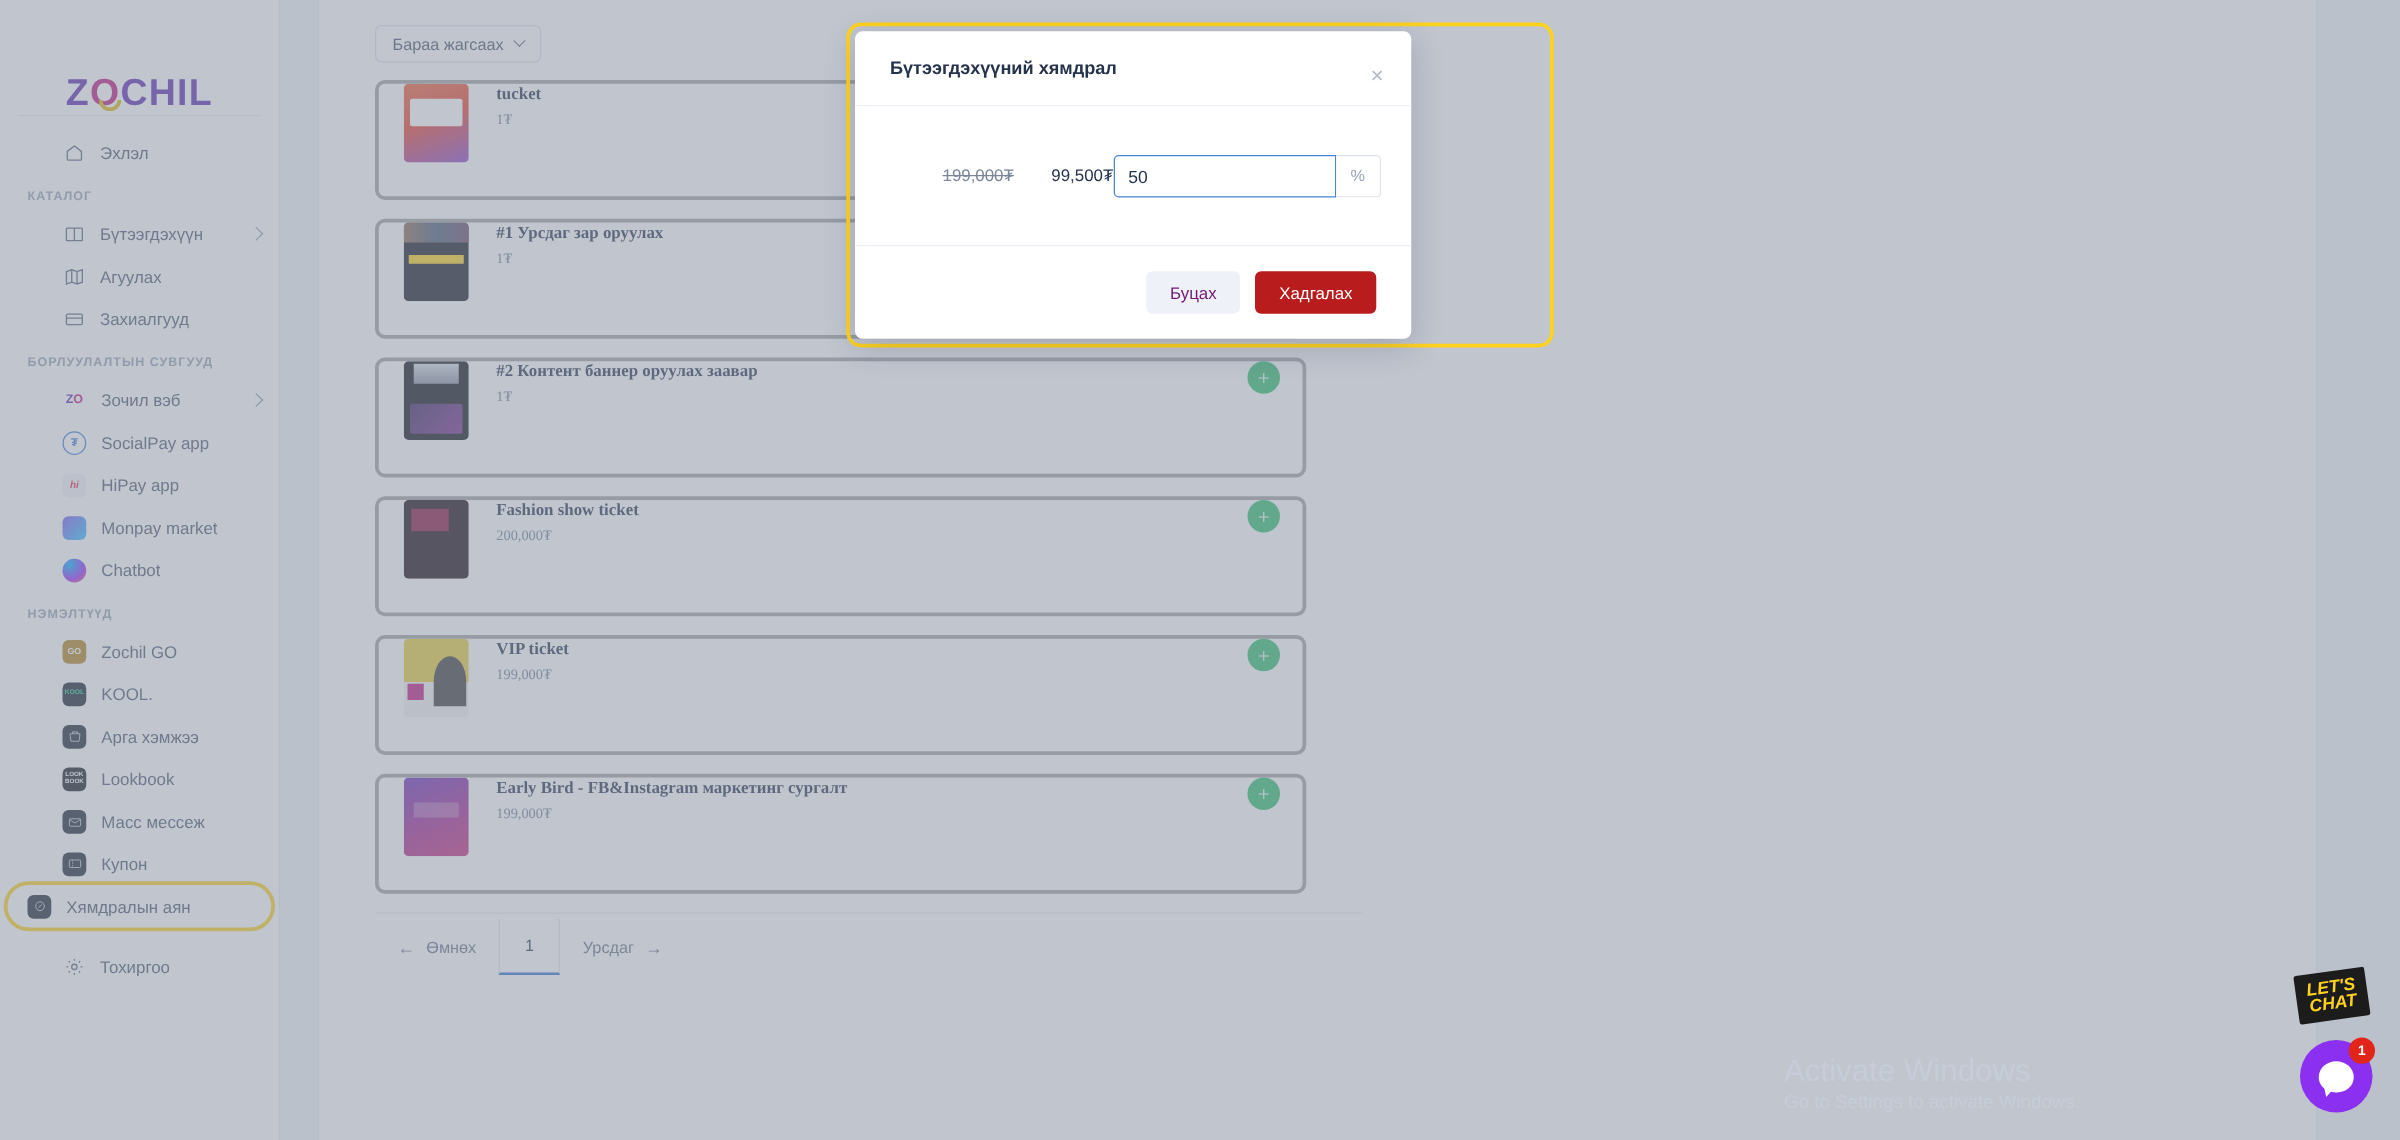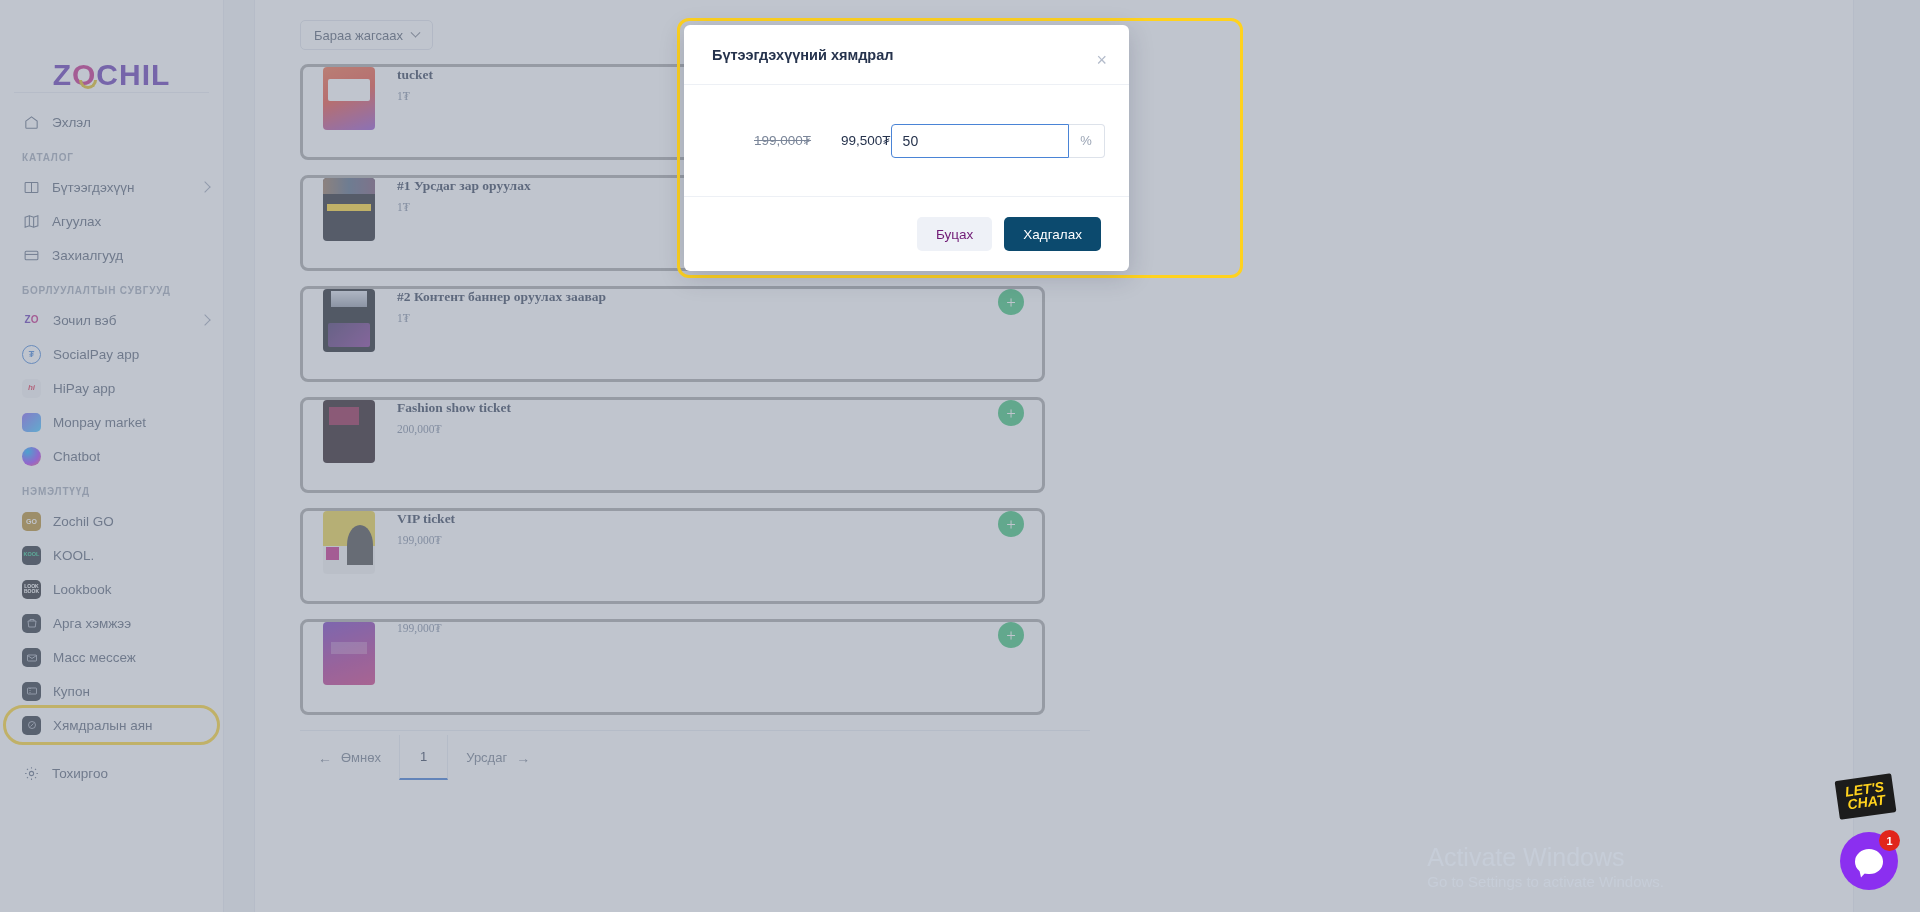--- a/index.html
+++ b/index.html
@@ -46,21 +46,21 @@
 
   .sb-section {
     font-size: 10px; letter-spacing: 0.8px; text-transform: uppercase;
     color: #9aa3b2; font-weight: 700;
     padding: 13px 0 7px 22px;
   }
   .sb-item {
     display: flex; align-items: center; gap: 12px;
     height: 34px; padding: 0 14px 0 22px;
     color: #4e5a6e; font-size: 13.5px;
-    cursor: pointer; position: relative;
+    cursor: pointer; position: relative; margin-left: 28px;
   }
   .sb-ico {
     width: 18px; height: 18px; flex: 0 0 18px;
     display: flex; align-items: center; justify-content: center;
     color: #5a677d;
   }
   .sb-ico svg { width: 17px; height: 17px; stroke: currentColor; fill: none; stroke-width: 1.5; }
   .sb-label { white-space: nowrap; overflow: hidden; text-overflow: ellipsis; }
   .sb-chev {
     margin-left: auto; width: 8px; height: 8px;
@@ -251,21 +251,21 @@
   .modal-foot {
     height: 74px; display: flex; align-items: center; justify-content: flex-end;
     gap: 12px; padding: 0 28px;
   }
   .btn {
     height: 34px; padding: 0 19px; border-radius: 5px;
     font-size: 13.5px; border: none; cursor: pointer;
     font-family: "Liberation Sans", sans-serif;
   }
   .btn-cancel { background: #eef1f7; color: #701a75; }
-  .btn-save { background: #0c4a6e; color: #fff; }
+  .btn-save { background: #b91c1c; color: #fff; }
 
   
   .art { width: 100%; height: 100%; position: relative; }
   .art-tucket { background: linear-gradient(160deg,#f0633a 0%,#e8412f 45%,#8b46c9 100%); }
   .art-tucket::before { content:""; position:absolute; left:5px; top:12px; right:5px; height:22px; background:#fff; border-radius:2px; }
   .art-urs { background: #15181f; }
   .art-urs::before { content:""; position:absolute; left:0; top:0; right:0; height:16px; background:linear-gradient(90deg,#8d6a4f,#4a5f7a,#6d4a6a); }
   .art-urs::after { content:""; position:absolute; left:4px; top:26px; right:4px; height:7px; background:#ffd21e; }
   .art-banner { background:#0d1018; }
   .art-banner::before { content:""; position:absolute; left:8px; top:2px; right:8px; height:16px; background:linear-gradient(#d8dde6,#8b93a3); }
@@ -358,31 +358,31 @@
     <div class="sb-section">НЭМЭЛТҮҮД</div>
     <div class="sb-item">
       <span class="tile zgo">GO</span>
       <span class="sb-label">Zochil GO</span>
     </div>
     <div class="sb-item">
       <span class="tile kool">KOOL</span>
       <span class="sb-label">KOOL.</span>
     </div>
     <div class="sb-item">
+      <span class="tile arga">
+        <svg viewBox="0 0 24 24">
+            <path d="M4 8h16l-1.5 12h-13z"></path>
+            <path d="M8 8V5h8v3"></path>
+          </svg>
+      </span>
+      <span class="sb-label">Арга хэмжээ</span>
+    </div>
+    <div class="sb-item">
       <span class="tile lookbook">LOOK<br>BOOK</span>
       <span class="sb-label">Lookbook</span>
-    </div>
-    <div class="sb-item">
-      <span class="tile arga">
-        <svg viewBox="0 0 24 24">
-            <path d="M4 8h16l-1.5 12h-13z"></path>
-            <path d="M8 8V5h8v3"></path>
-          </svg>
-      </span>
-      <span class="sb-label">Арга хэмжээ</span>
     </div>
     <div class="sb-item">
       <span class="tile mass">
         <svg viewBox="0 0 24 24">
             <rect x="3" y="8" width="18" height="12" rx="1.5"></rect>
             <path d="M3 9l9 6 9-6"></path>
           </svg>
       </span>
       <span class="sb-label">Масс мессеж</span>
     </div>
@@ -481,20 +481,21 @@
             <div class="row-price">199,000₮</div>
           </div>
           <div class="plus-btn">+</div>
         </div>
 
         <div class="row">
           <div class="thumb">
               <div class="art art-early"></div>
             </div>
           <div class="row-text">
+            <div class="row-title">Early Bird - FB&amp;Instagram маркетинг сургалт</div>
             <div class="row-price">199,000₮</div>
           </div>
           <div class="plus-btn">+</div>
         </div>
 
       </div>
 
       <div class="pager">
         <div class="pg">
           <span class="arrow-l">←</span>

